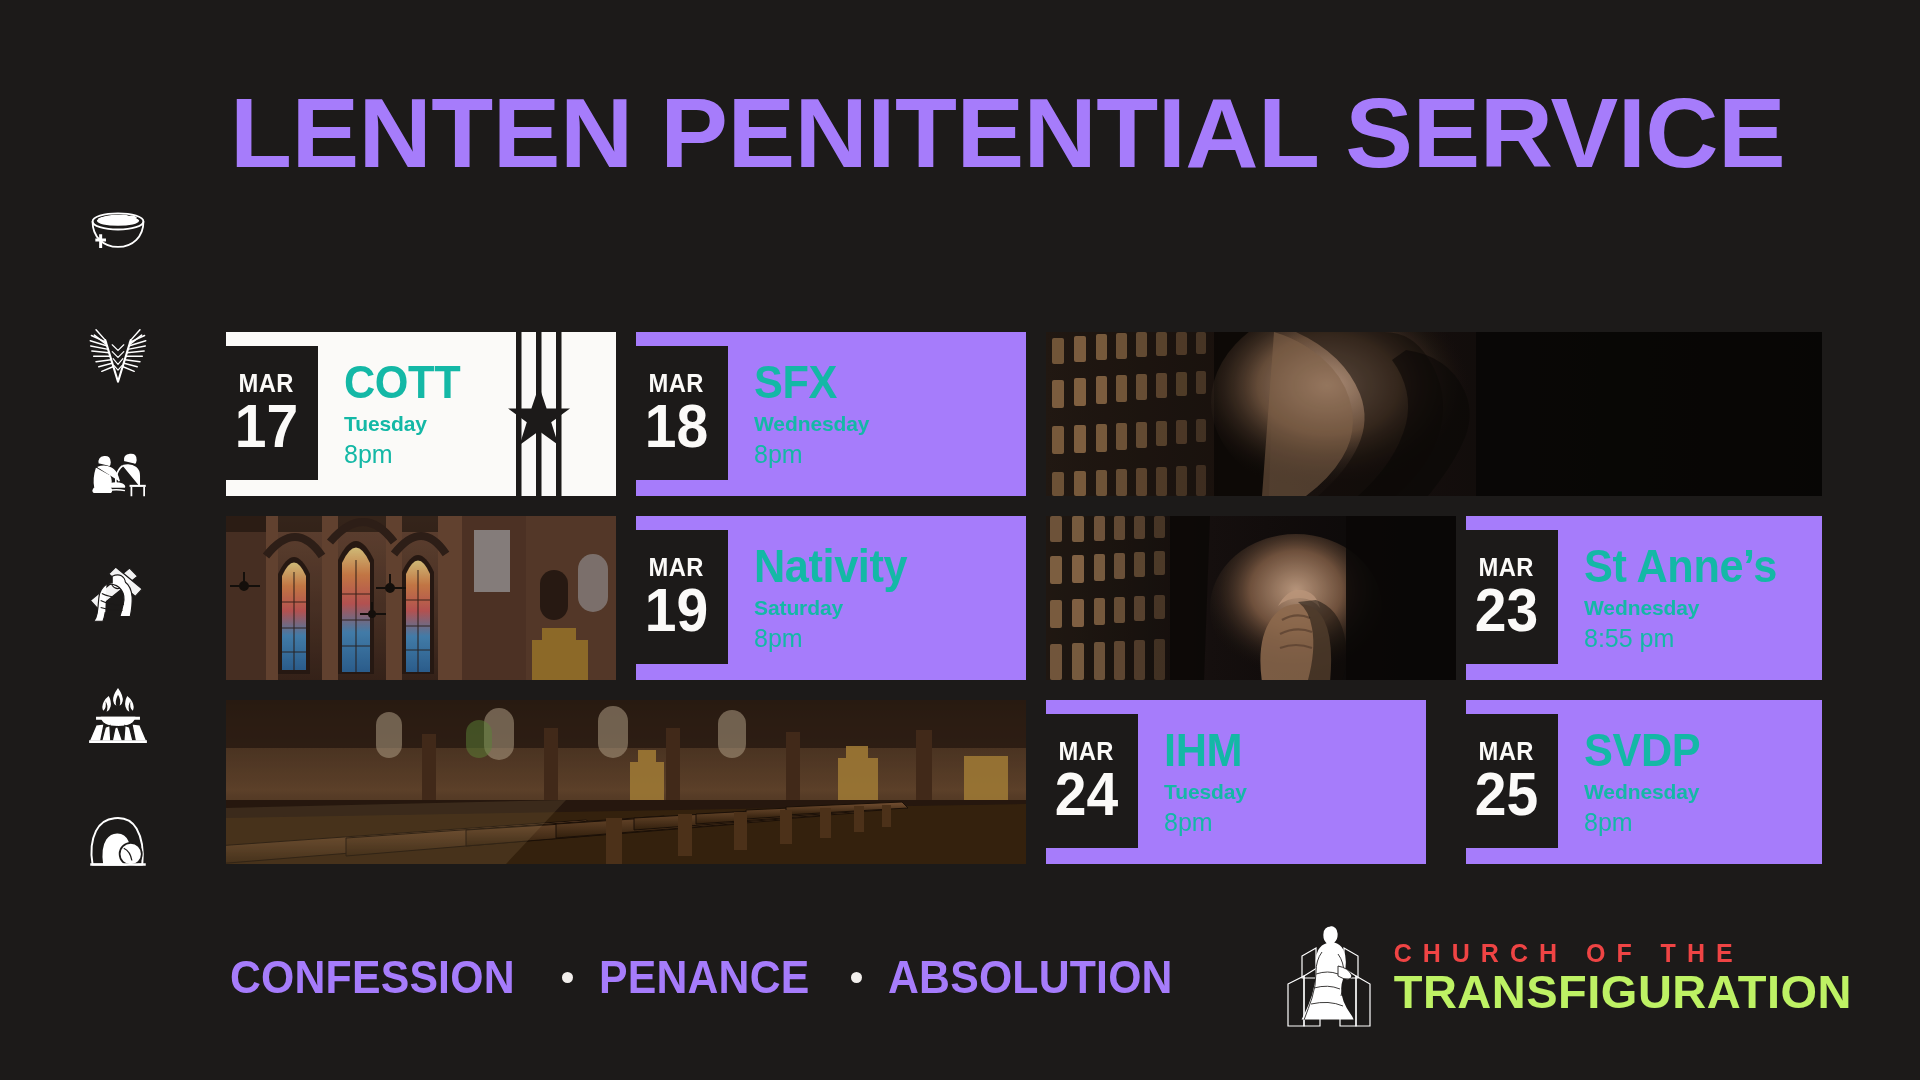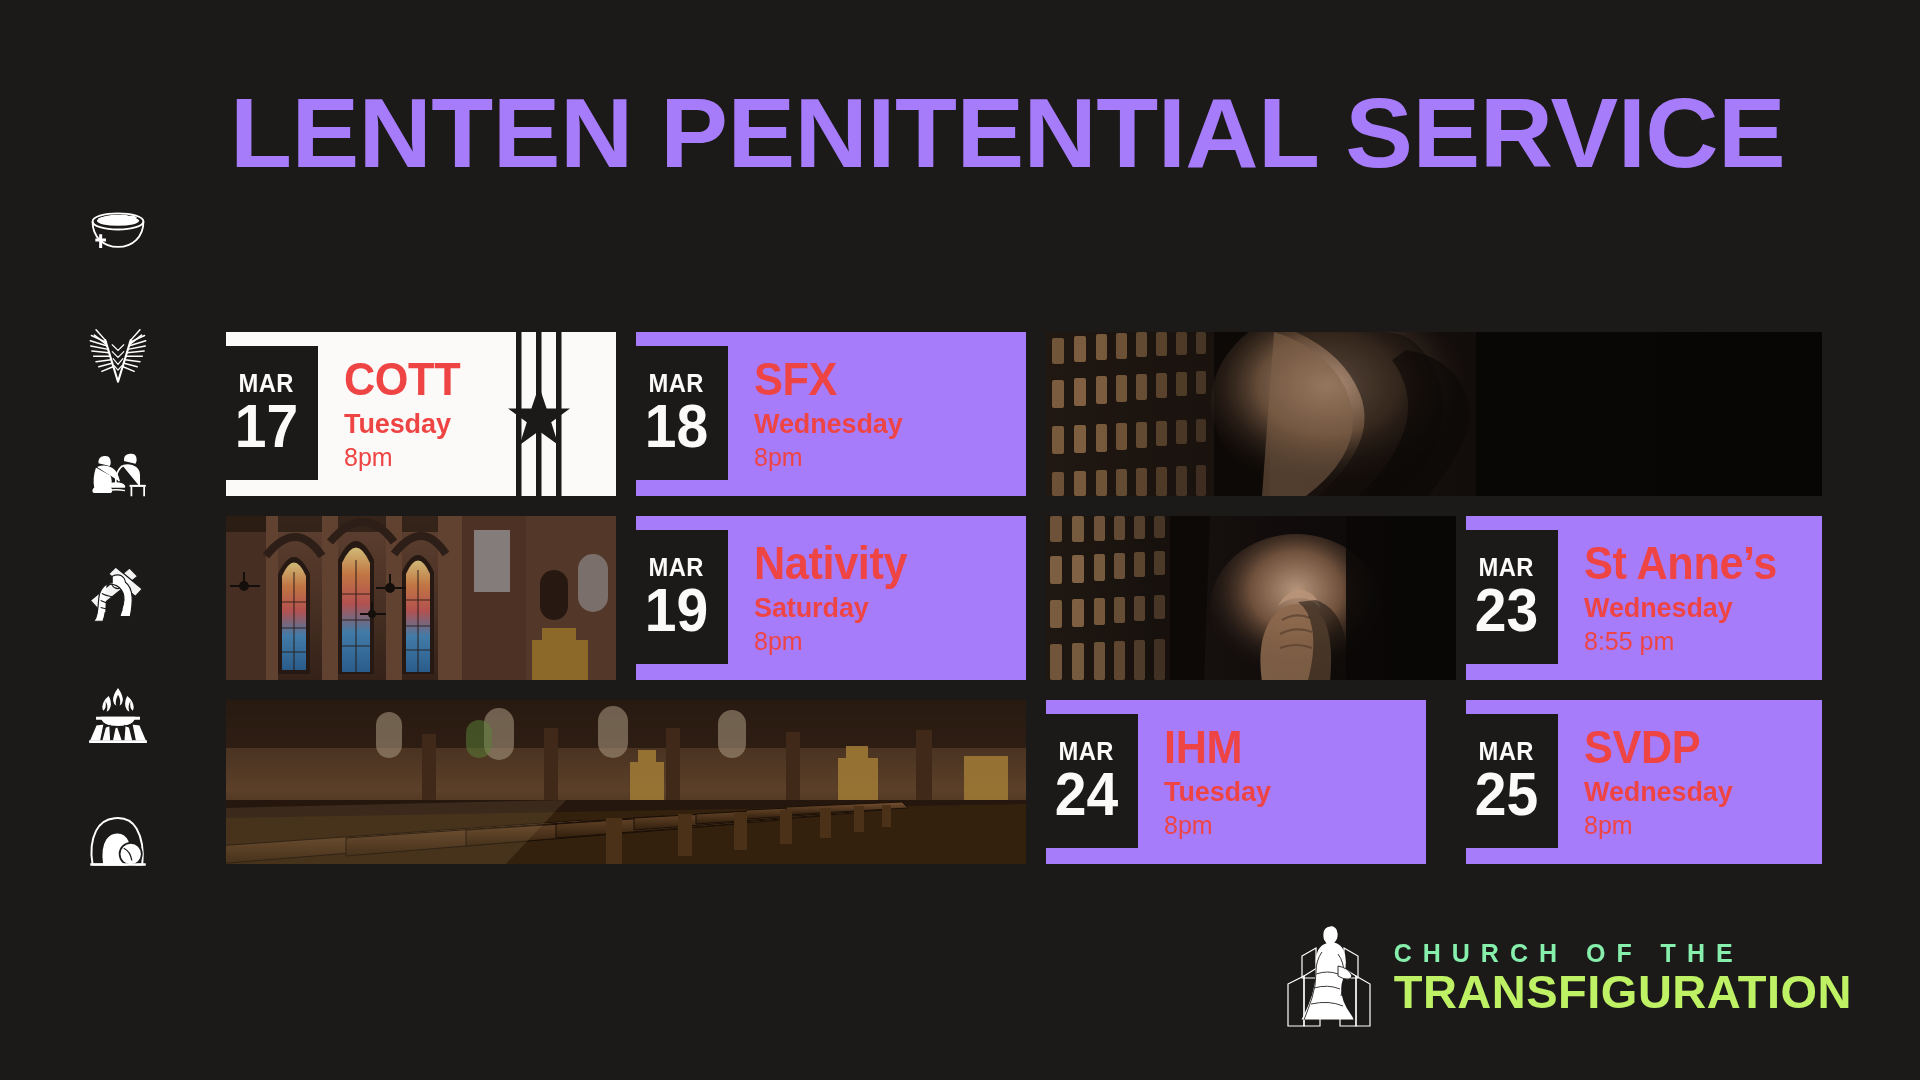--- a/index.html
+++ b/index.html
@@ -89,34 +89,34 @@
     font-size:62px;
     line-height:0.92;
     transform:scaleX(0.92);
     margin-top:1px;
   }
 
   .card-text{
     position:relative; z-index:2;
     margin-left:118px;
     align-self:center;
-    color:#ef4444;
+    color:#14b8a6;
   }
   .card-name{
     font-weight:700;
     font-size:46px;
     line-height:1.0;
     letter-spacing:-0.4px;
     transform:scaleX(0.94);
     transform-origin:left center;
     white-space:nowrap;
   }
   .card-day{
     font-weight:700;
-    font-size:27px;
+    font-size:21px;
     line-height:1.25;
     margin-top:6px;
     letter-spacing:-0.1px;
   }
   .card-time{
     font-weight:400;
     font-size:25px;
     line-height:1.2;
     margin-top:1px;
   }
@@ -152,21 +152,21 @@
   }
 
   #logo{
     position:absolute; right:68px; top:922px;
     display:flex; align-items:center; gap:22px;
   }
   #logo-mark{ width:86px; height:110px; }
   #logo-mark svg{ width:100%; height:100%; display:block; }
   #logo-words{ display:flex; flex-direction:column; }
   #logo-line1{
-    color:#86efac; font-size:25px; font-weight:700;
+    color:#ef4444; font-size:25px; font-weight:700;
     letter-spacing:11px; line-height:1.15;
   }
   #logo-line2{
     color:#bef264; font-size:47px; font-weight:700;
     letter-spacing:0.5px; line-height:1.0;
   }
 </style>
 </head>
 <body>
 
@@ -619,20 +619,27 @@
         <div class="card-text">
           <div class="card-name">SVDP</div>
           <div class="card-day">Wednesday</div>
           <div class="card-time">8pm</div>
         </div>
       </div>
     </div>
 
   </div>
 
+  <div id="footer-words">
+    <span class="fword">CONFESSION</span>
+    <span class="fdot"></span>
+    <span class="fword">PENANCE</span>
+    <span class="fdot"></span>
+    <span class="fword">ABSOLUTION</span>
+  </div>
 
   <div id="logo">
     <span id="logo-mark">
       <svg viewBox="0 0 86 110" fill="none">
         <g stroke="#ffffff" stroke-width="1.2" fill="none">
           <path d="M2 62 L18 54 L18 104 L2 104 z"></path>
           <path d="M18 54 L34 44 L34 104 L18 104 z"></path>
           <path d="M16 34 L30 26 L30 56 L16 56 z"></path>
           <path d="M58 26 L72 34 L72 56 L58 56 z"></path>
           <path d="M54 44 L70 54 L70 104 L54 104 z"></path>

